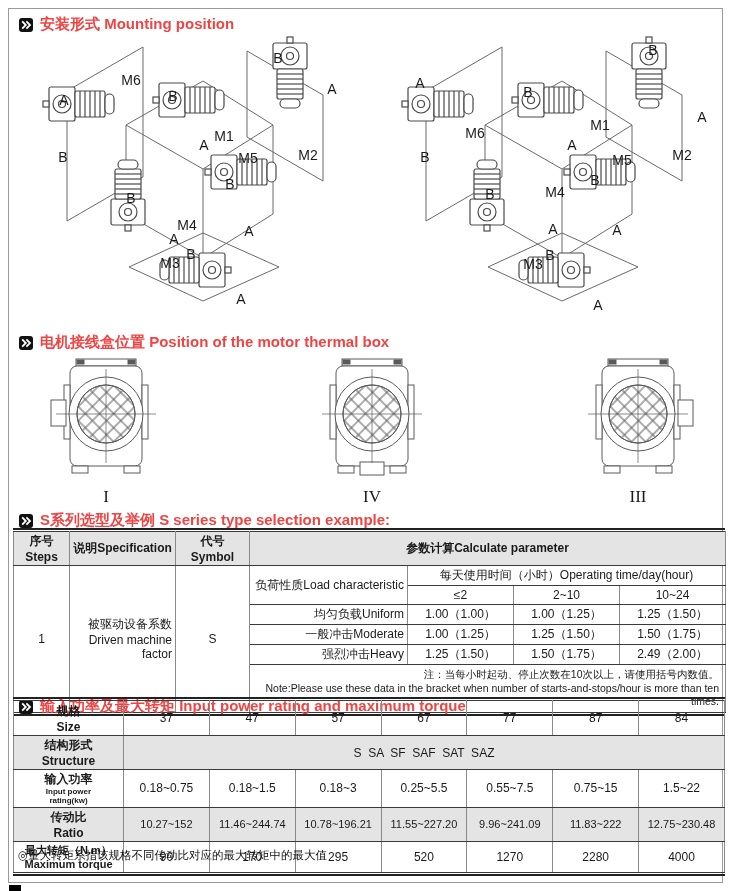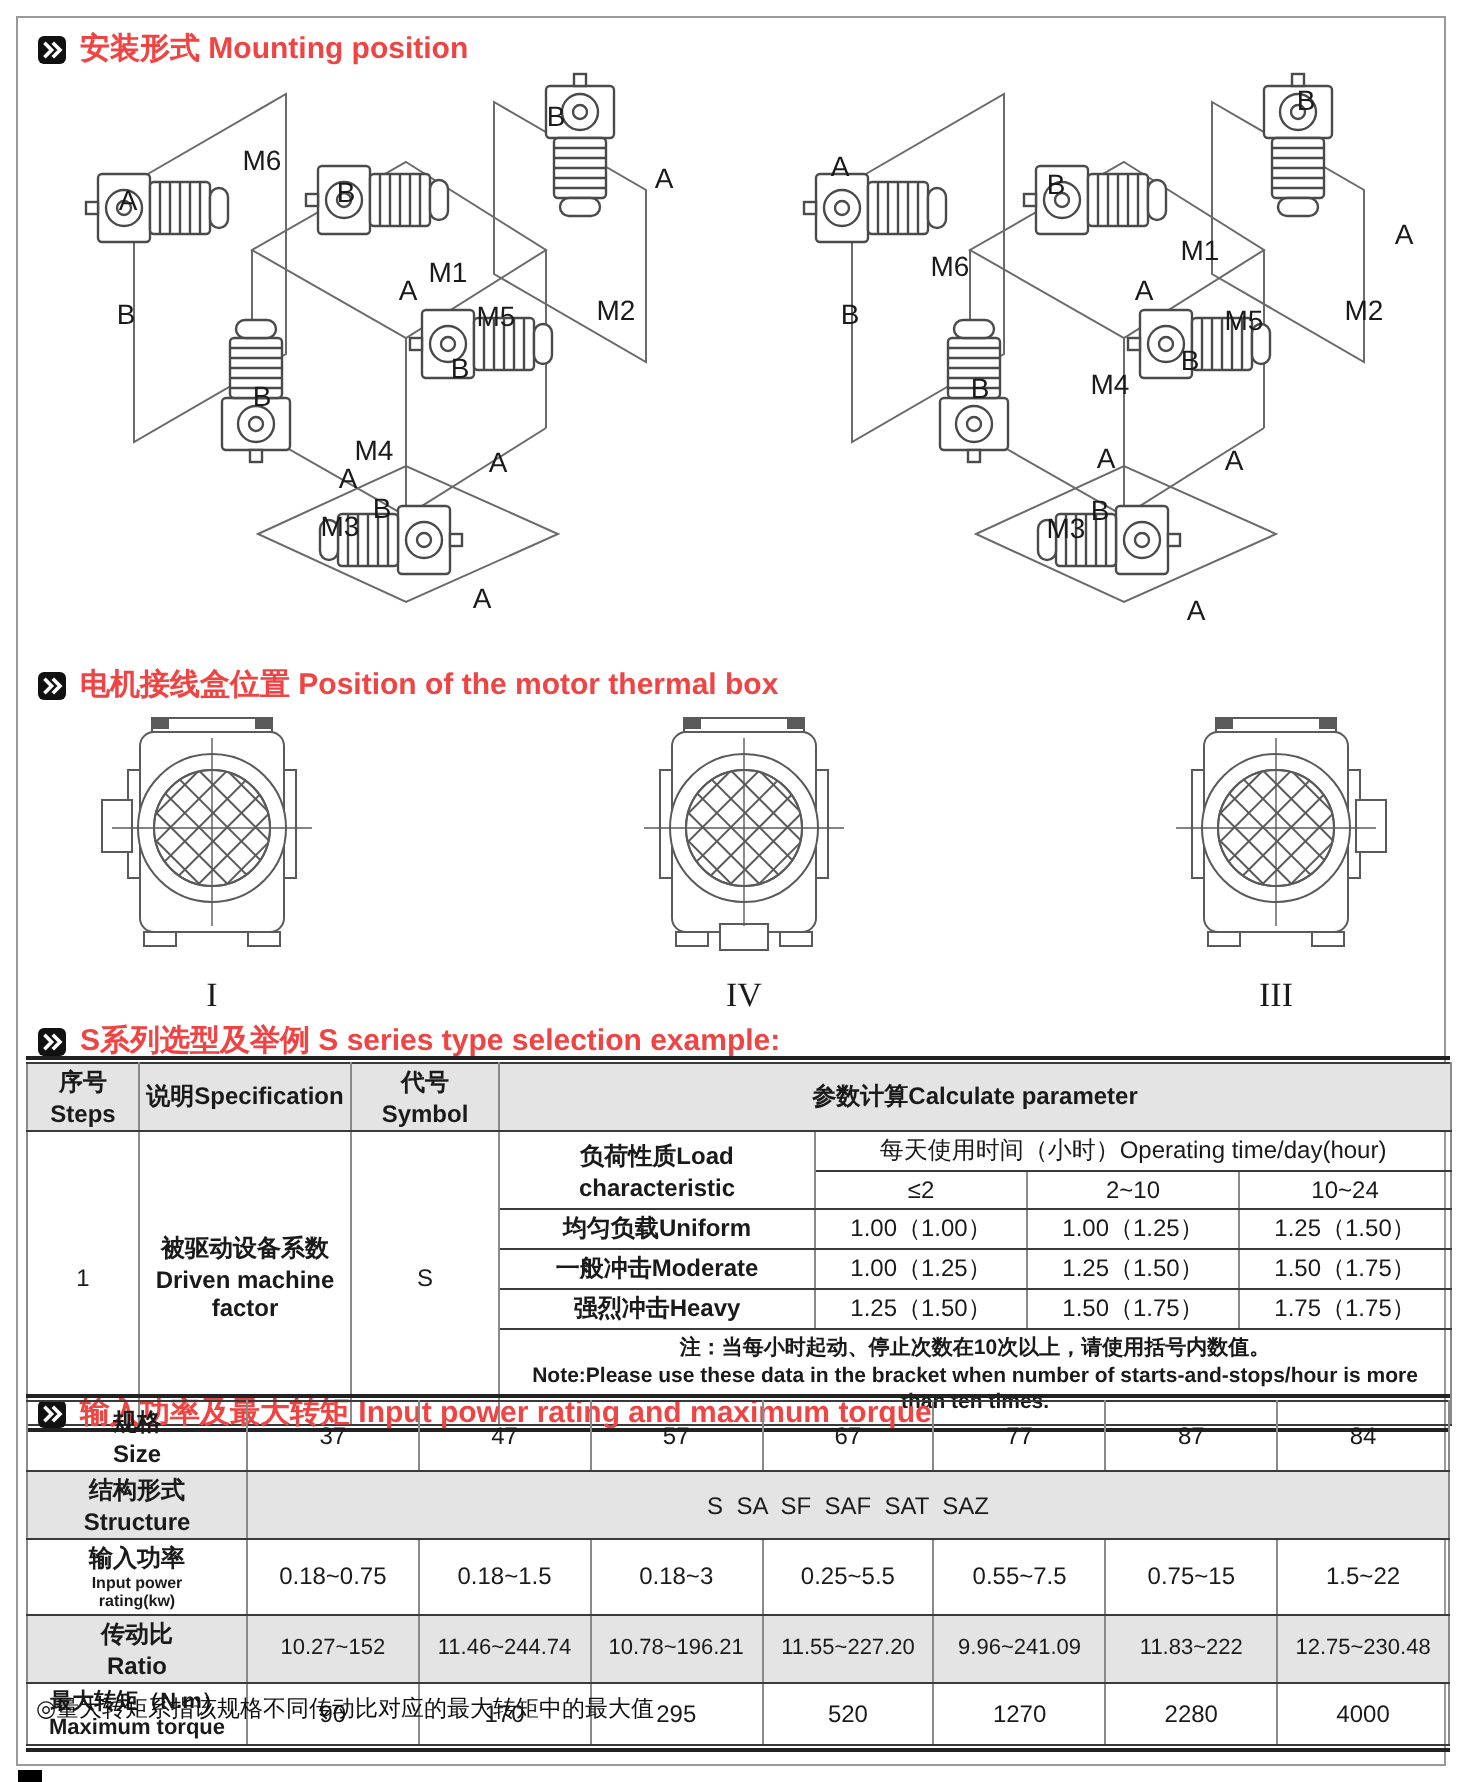--- a/index.html
+++ b/index.html
@@ -33,21 +33,21 @@
   }
   
   .tblwrap{position:absolute;left:4px;width:712px;border-top:2px solid #222;border-bottom:2px solid #222;padding:1px 0;}
   table{border-collapse:collapse;width:100%;table-layout:fixed;font-size:12px;color:#1a1a1a;
         border-top:1px solid #222;border-bottom:1px solid #222;}
   td,th{border-left:1px solid #8a8a8a;border-right:1px solid #8a8a8a;
         border-top:1px solid #3a3a3a;border-bottom:1px solid #3a3a3a;
         text-align:center;vertical-align:middle;padding:1px 3px;font-weight:normal;}
   .gray{background:#e4e4e4;}
   .bold{font-weight:bold;}
-  .left{text-align:center;font-weight:bold;}
+  .left{text-align:right;}
   .notecell{font-size:10.5px;line-height:1.3;padding:3px 6px;}
   .small-en{font-size:8px;display:block;line-height:1.1;}
   .lab2{font-size:11px;}
   .prewrap{white-space:pre;}
   #t1 td{height:16px;}
   #t1 .hrow th{height:22px;}
   #t2 td{height:28px;}
   .footnotes{position:absolute;left:9px;top:838px;font-size:11.5px;line-height:16px;color:#111;}
   .page-mark{position:absolute;left:9px;top:885px;width:12px;height:6px;background:#000;}
 </style>
@@ -293,21 +293,21 @@
       <tr>
         <td class="left">一般冲击Moderate</td>
         <td>1.00（1.25）</td>
         <td>1.25（1.50）</td>
         <td>1.50（1.75）</td>
       </tr>
       <tr>
         <td class="left">强烈冲击Heavy</td>
         <td>1.25（1.50）</td>
         <td>1.50（1.75）</td>
-        <td>1.75（1.75）</td>
+        <td>2.49（2.00）</td>
       </tr>
       <tr>
         <td colspan="4" class="left notecell">
           <div>注：当每小时起动、停止次数在10次以上，请使用括号内数值。</div>
           <div>Note:Please use these data in the bracket when number of starts-and-stops/hour is more than ten times.</div>
         </td>
       </tr>
     </tbody>
       </table>
   </div>

